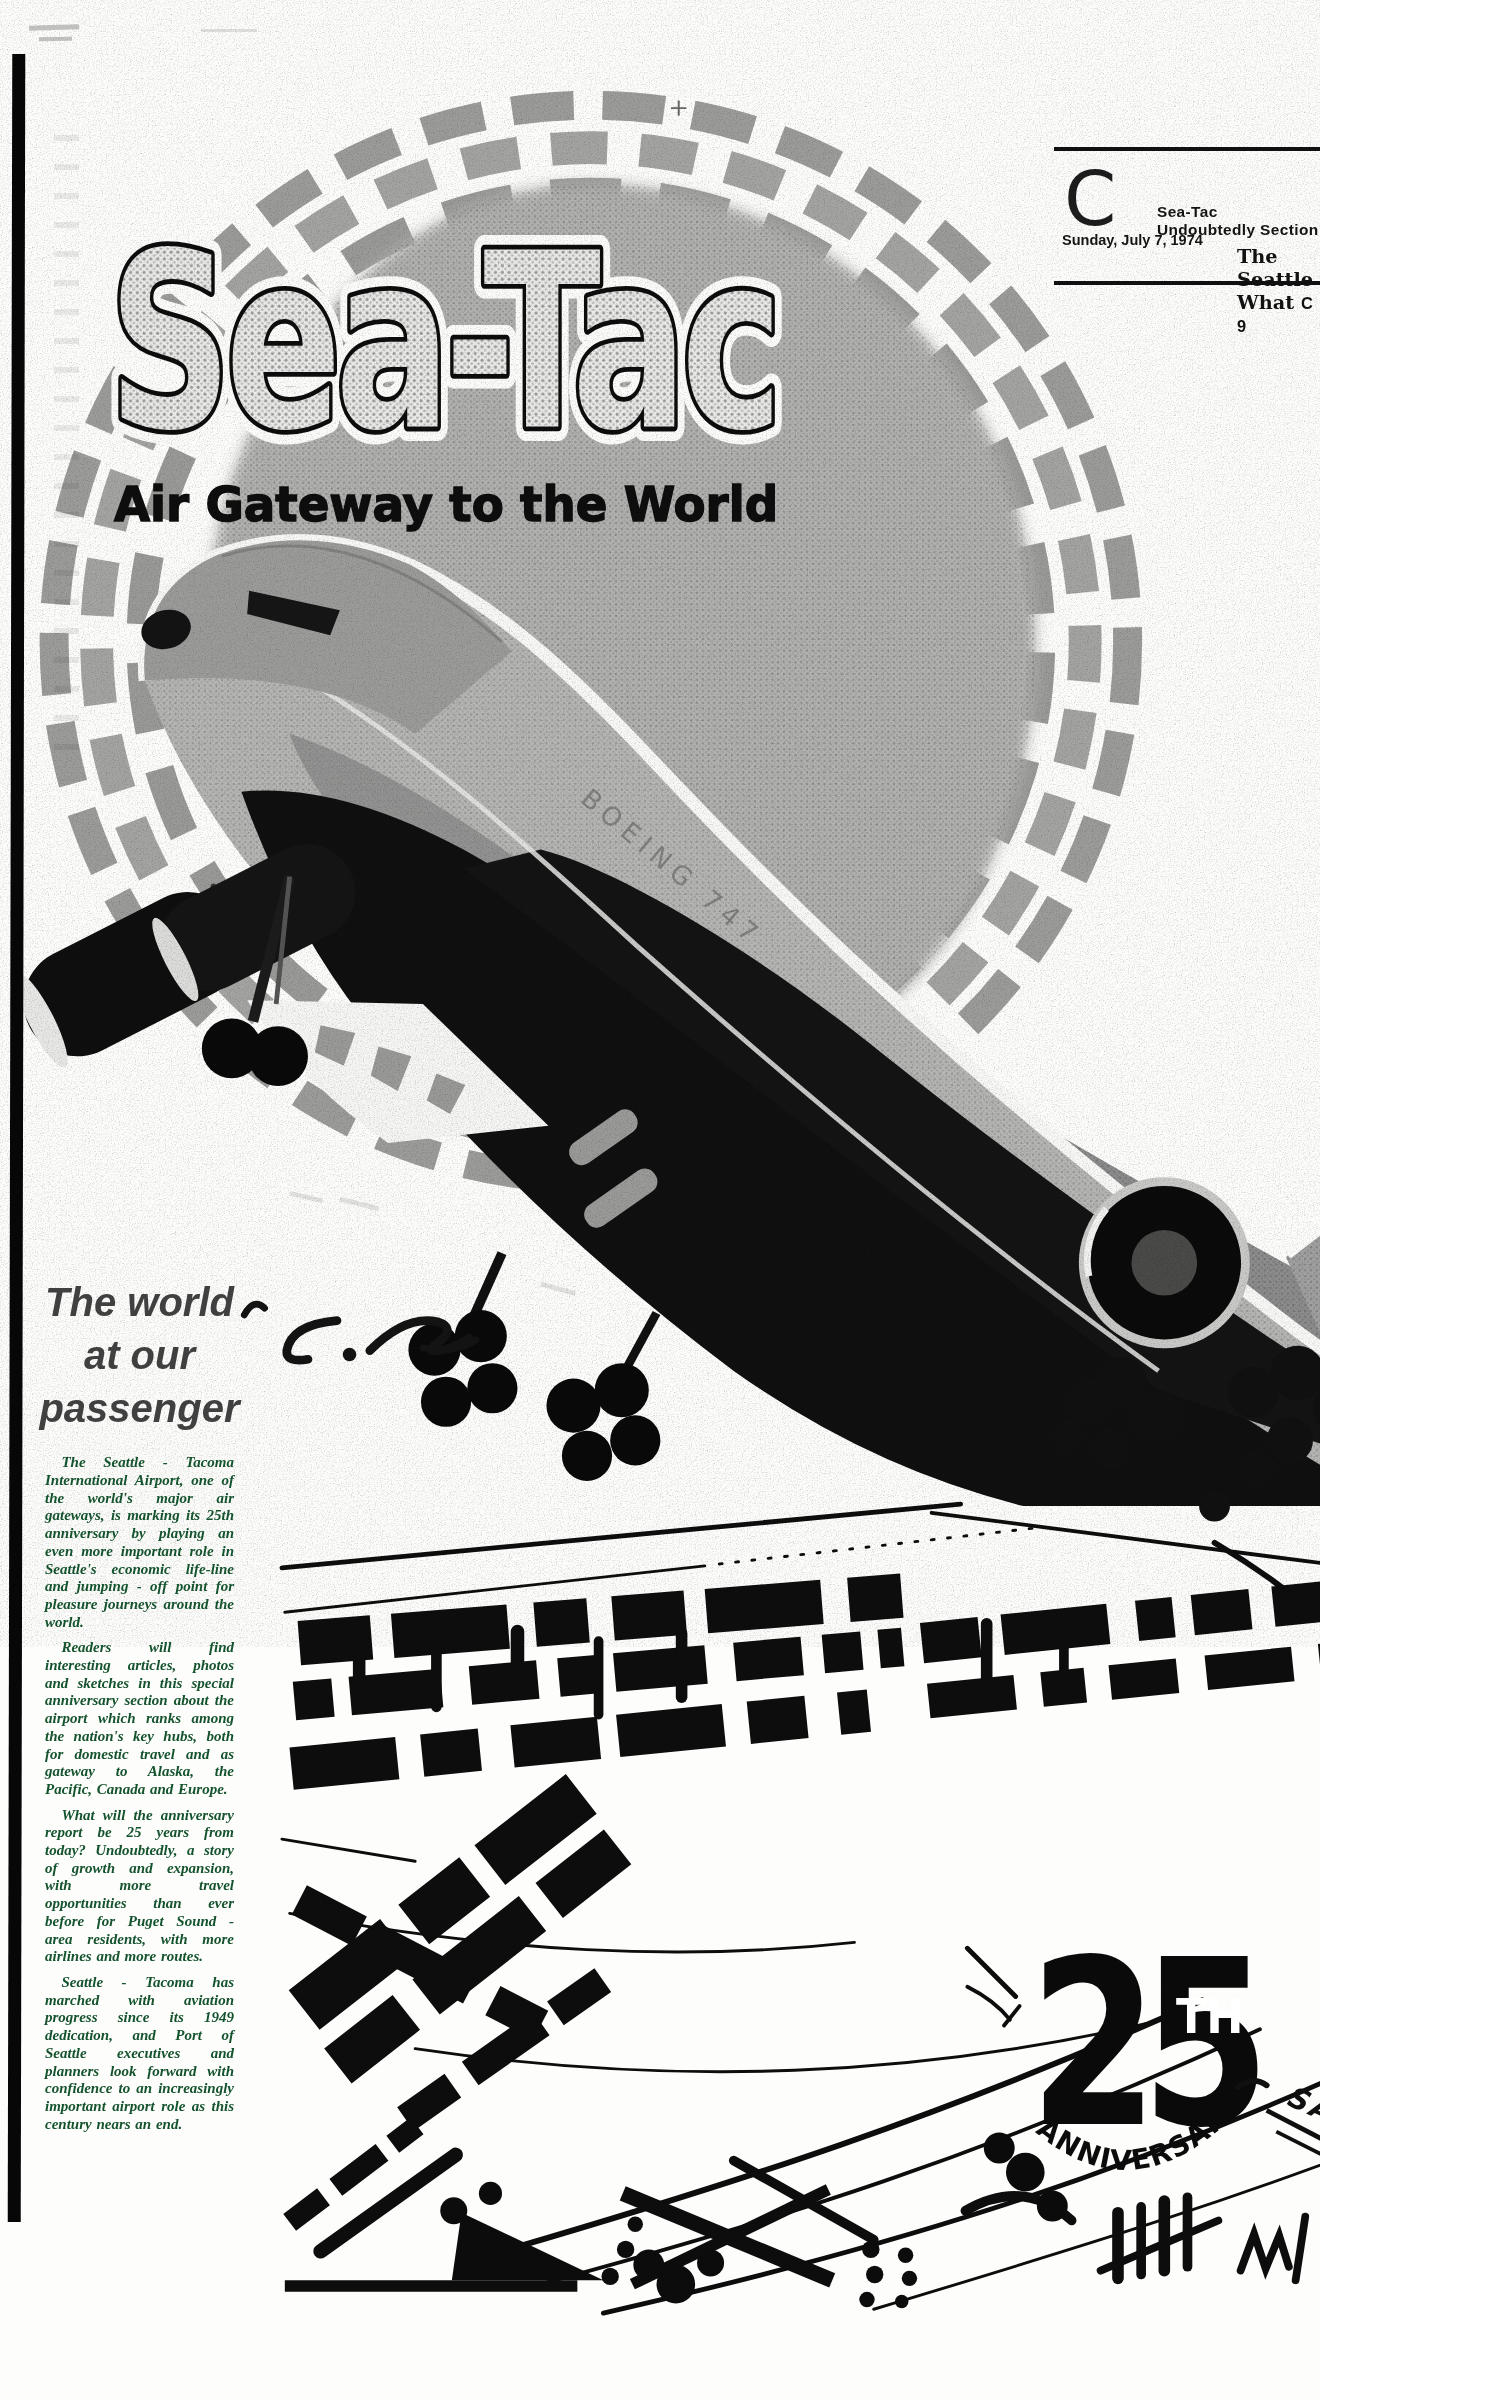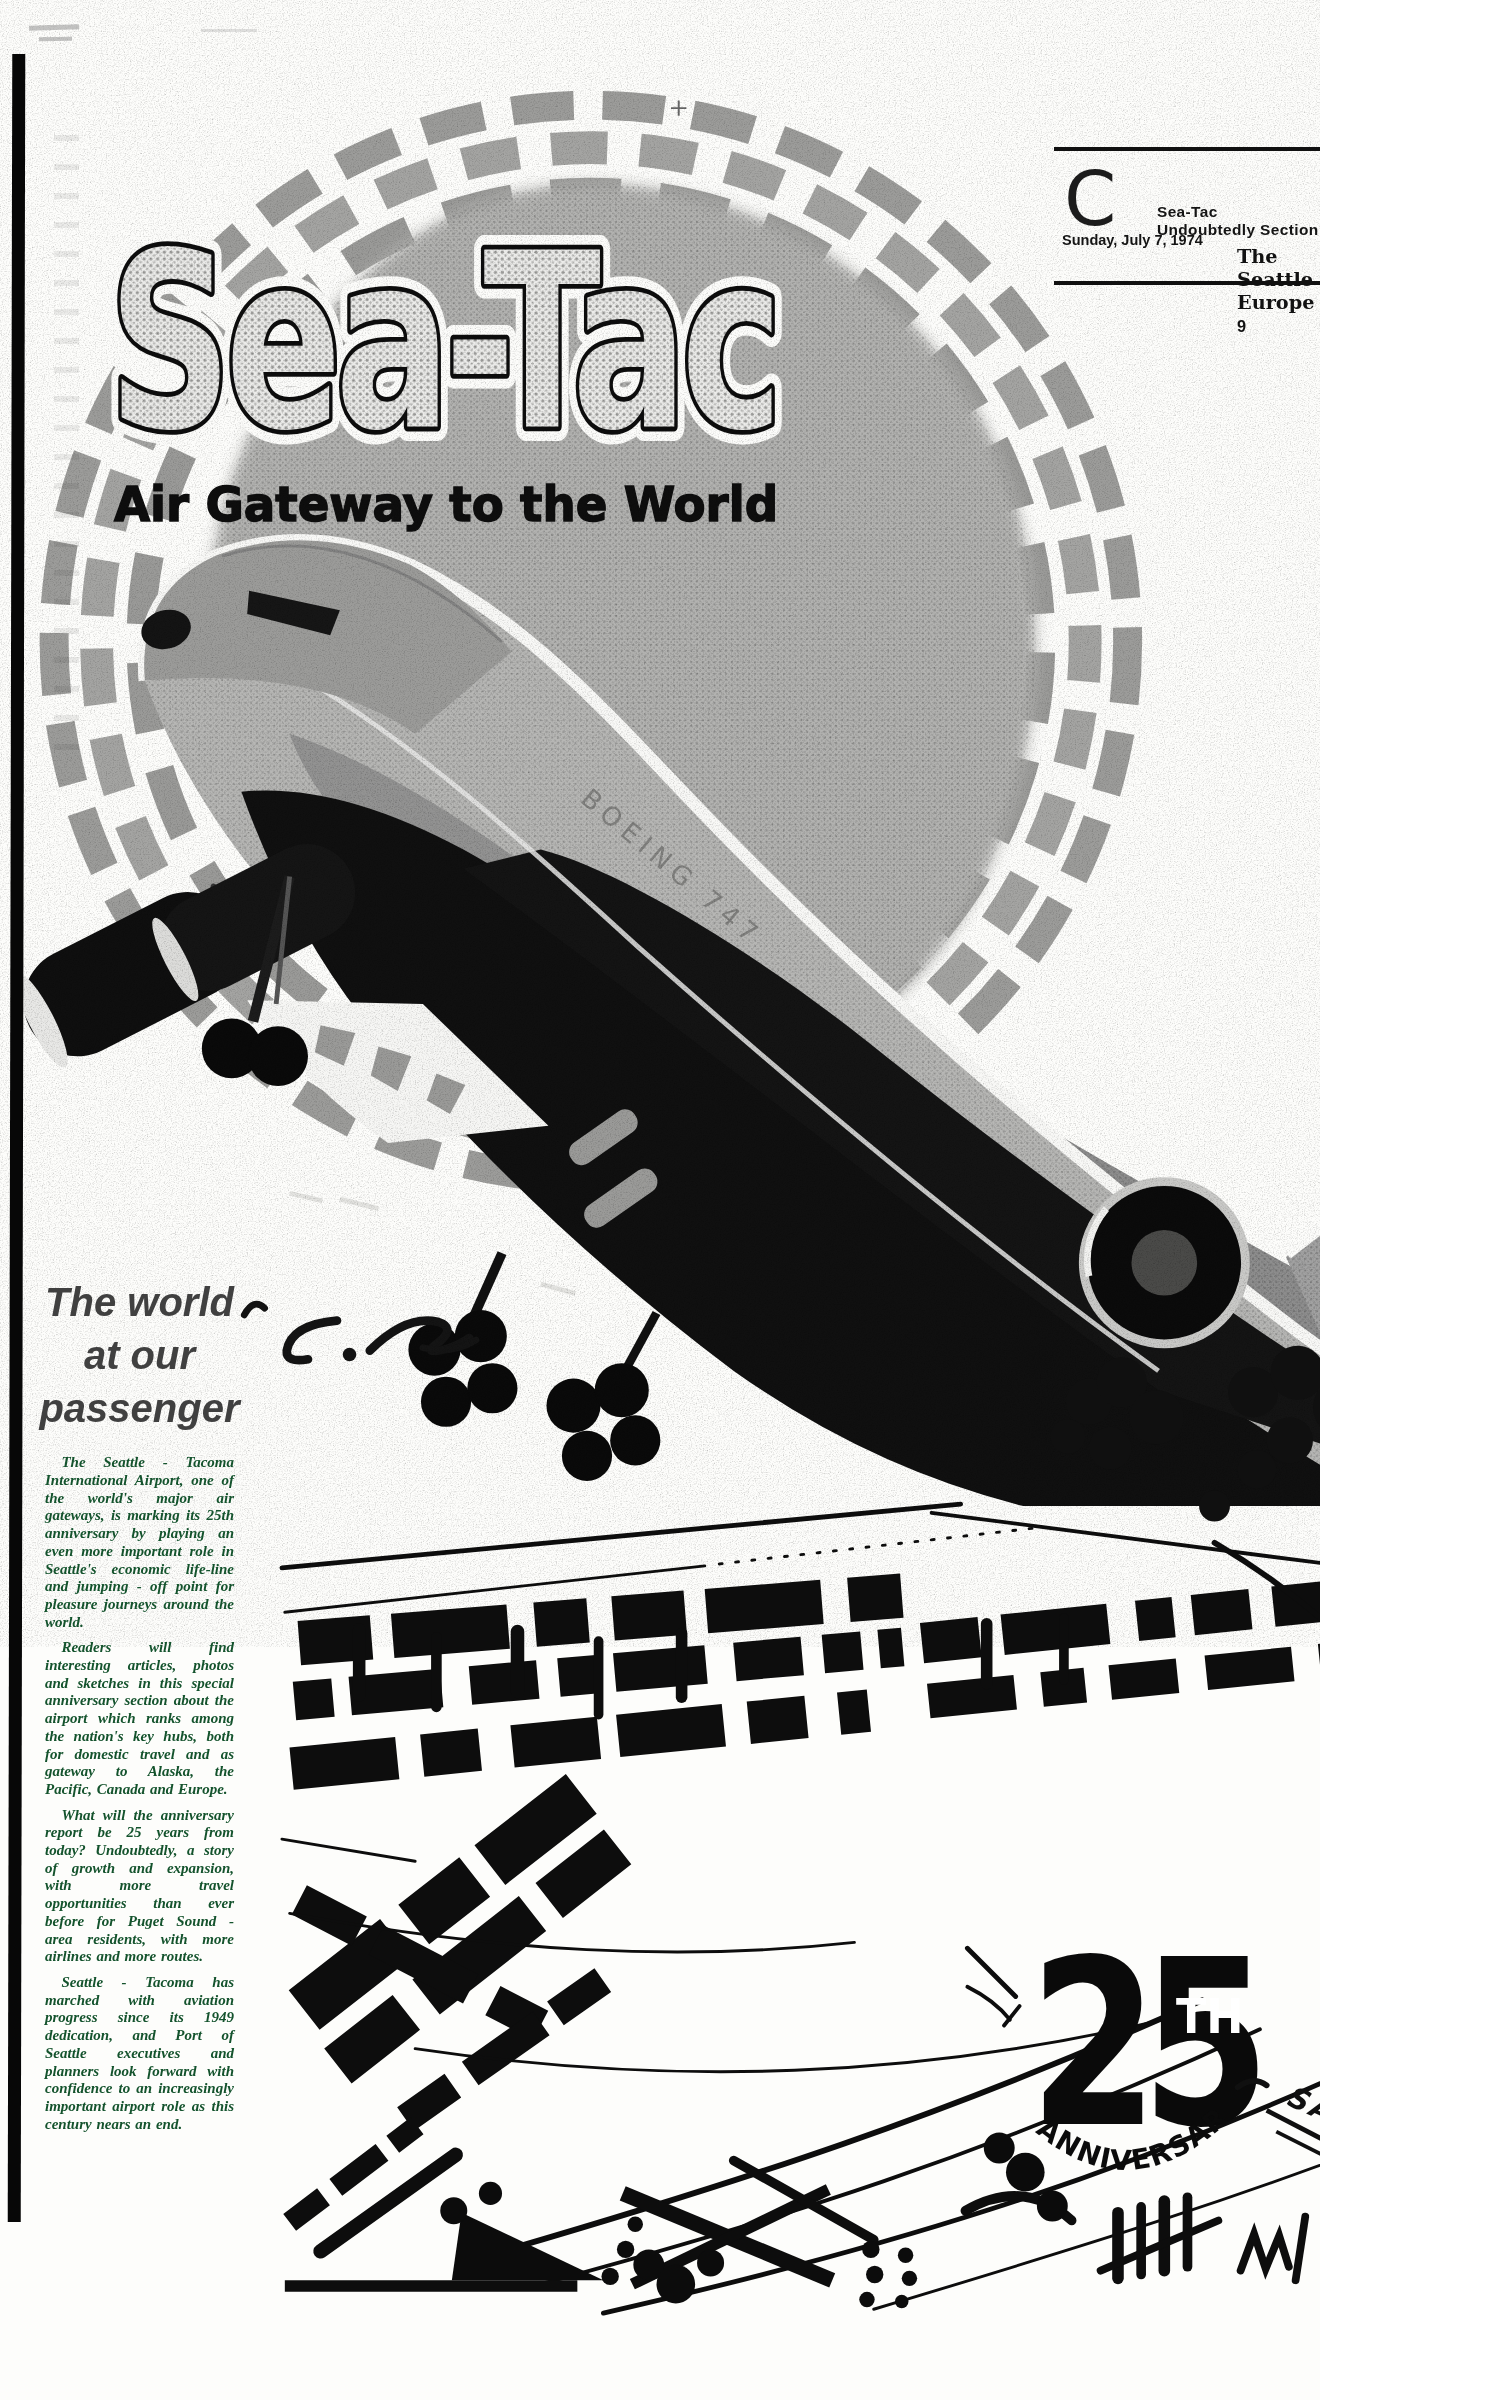--- a/index.html
+++ b/index.html
@@ -276,21 +276,21 @@
   <div class="abs smudge sm2"></div>
   <div class="abs smudge sm3"></div>
   <div class="abs specks"></div>
 
   <div>
     <div class="abs rule top"></div>
     <div class="abs m-letter">C</div>
     <div class="abs m-title">Sea-Tac Undoubtedly Section</div>
     <div class="abs m-date">Sunday, July 7, 1974</div>
     <div class="abs m-times">
-      <span>The Seattle Europe</span><span class="m-pageno">C 9</span>
+      <span>The Seattle What</span><span class="m-pageno">C 9</span>
     </div>
     <div class="abs rule bot"></div>
   </div>
 
   <div class="abs article">
     <h1 class="headline">
       <div>The world</div>
       <div>at our</div>
       <div>passenger</div>
     </h1>

